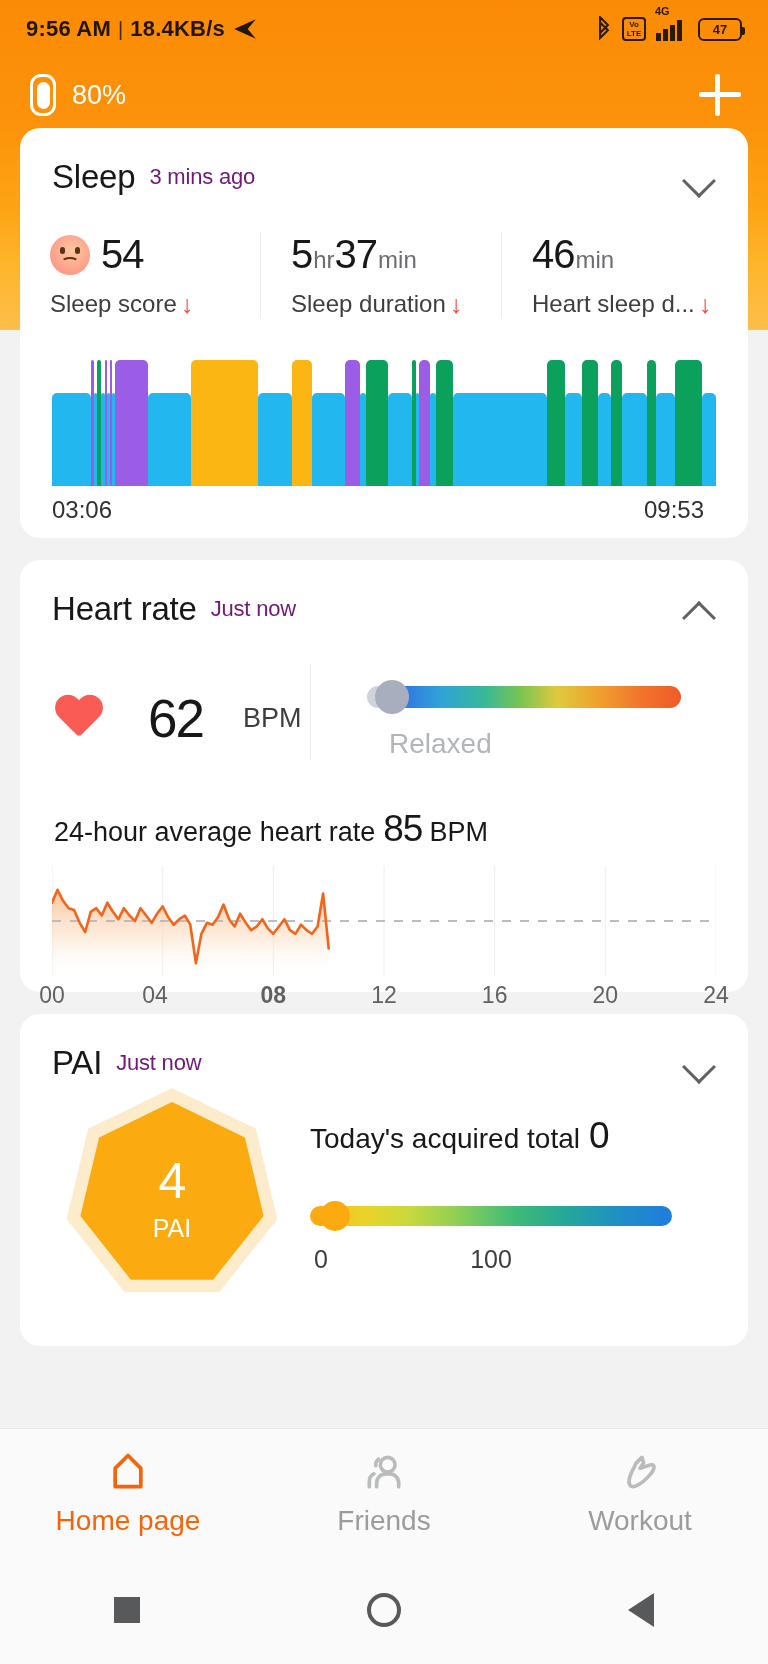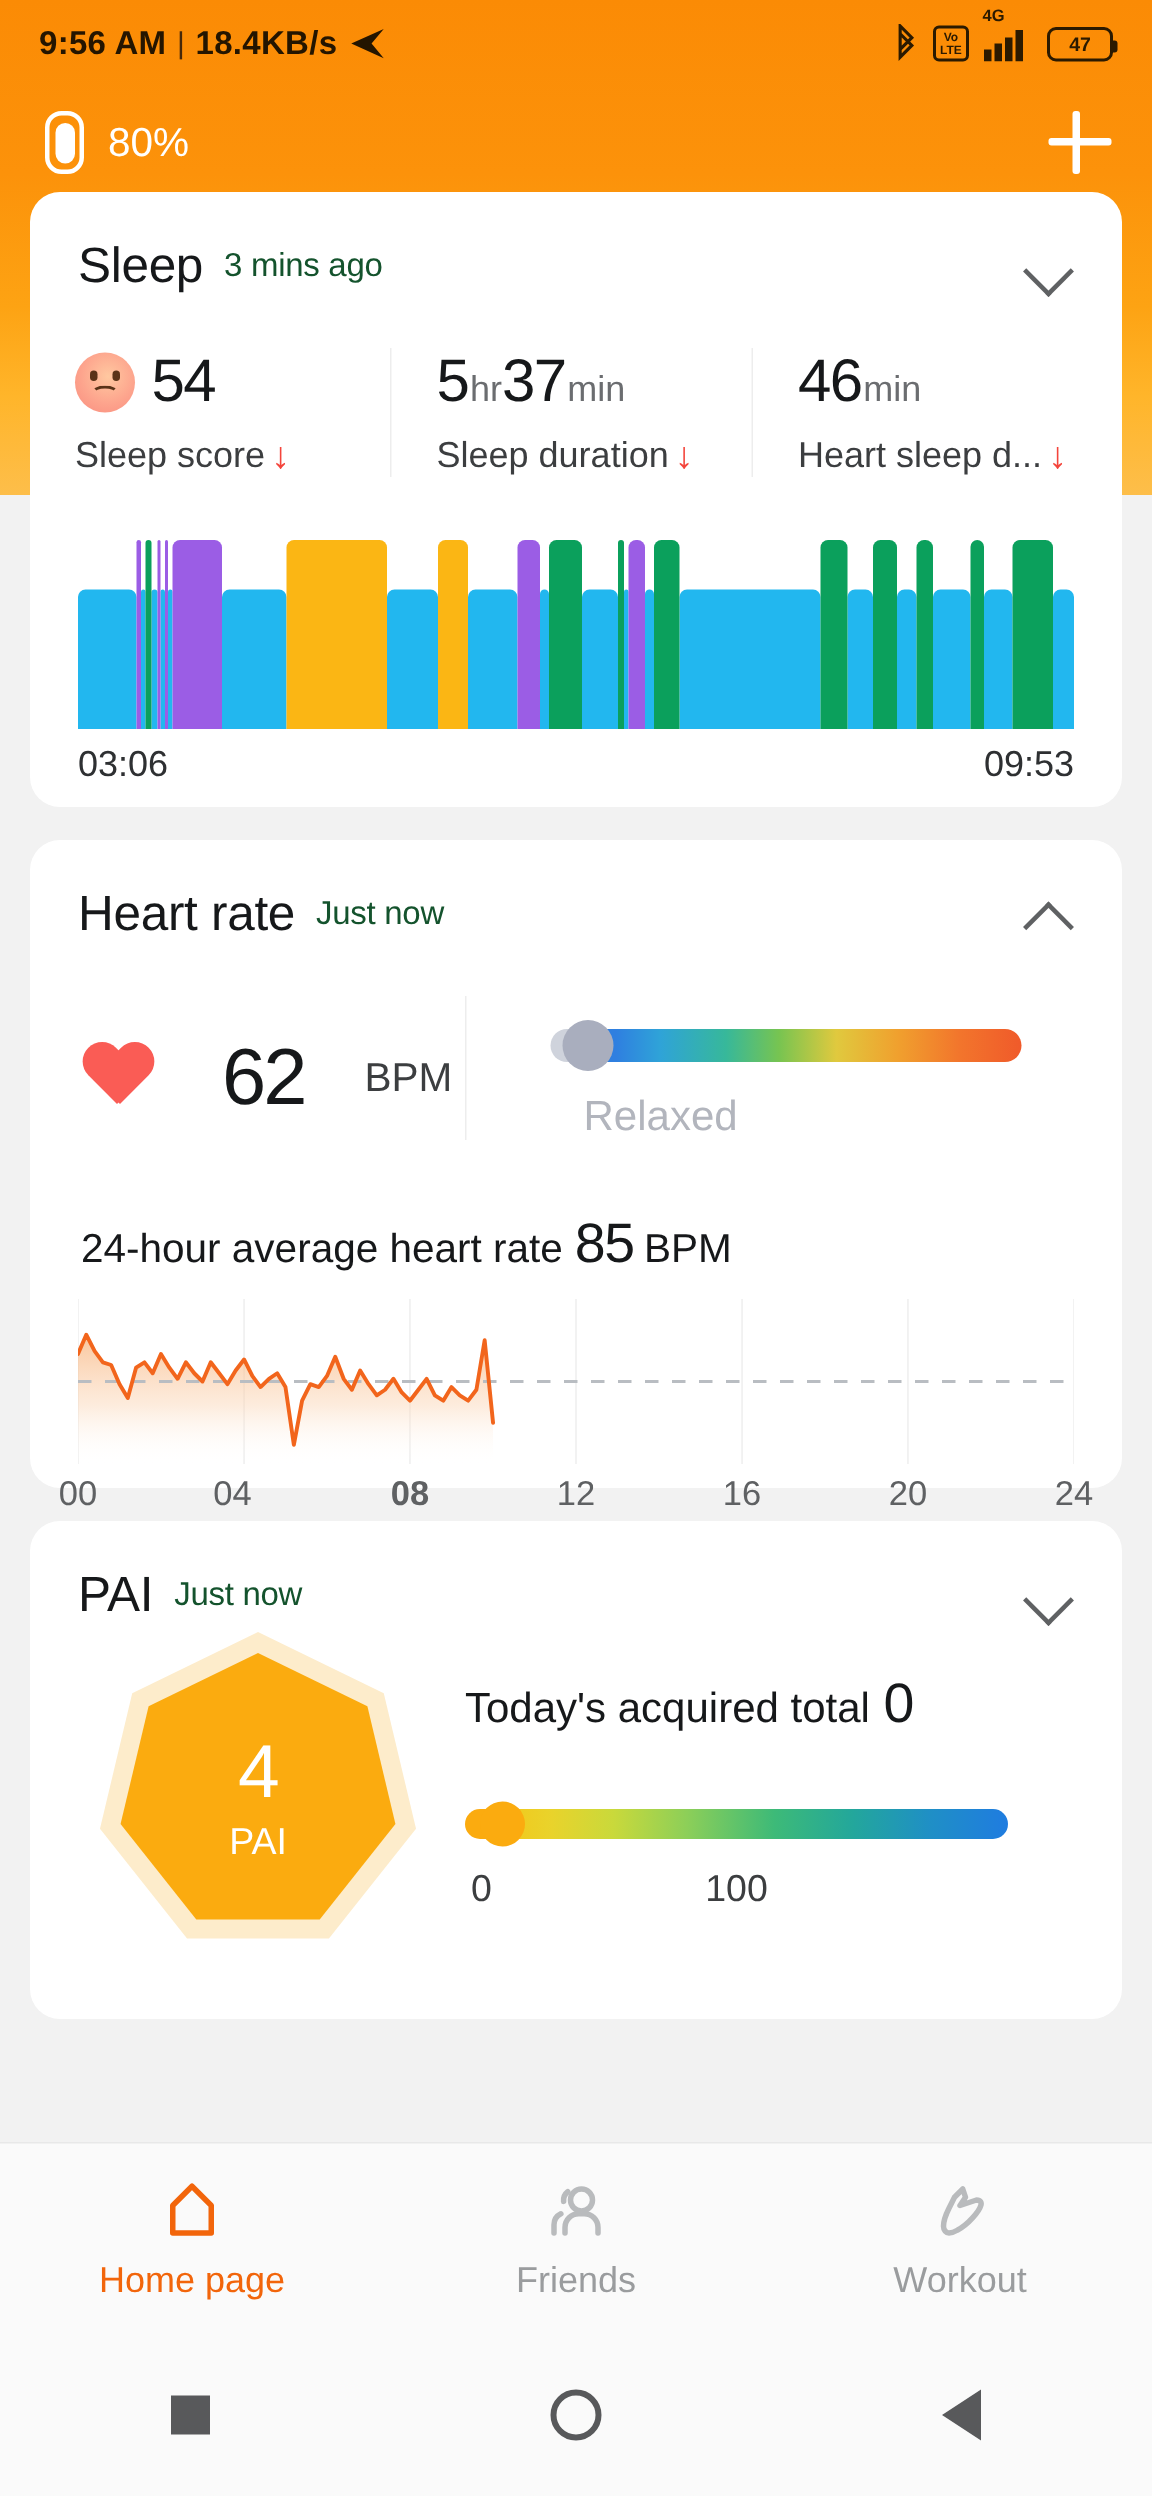--- a/index.html
+++ b/index.html
@@ -57,21 +57,21 @@
   .plus-btn:before { left: 3px; top: 21px; width: 42px; height: 5px; }
   .plus-btn:after { top: 3px; left: 18.5px; width: 5px; height: 42px; }
 
   
   .scroll { position: absolute; top: 0; left: 0; width: 768px; height: 1375px; }
   .card {
     position: absolute; left: 20px; width: 728px; background: #fff; border-radius: 20px;
   }
   .card-head { display: flex; align-items: center; padding: 30px 32px 0 32px; }
   .card-title { font-size: 33px; color: #16181a; letter-spacing: -0.2px; }
-  .card-time { font-size: 22px; color: #14532d; margin-left: 14px; letter-spacing: -0.2px;}
+  .card-time { font-size: 22px; color: #701a75; margin-left: 14px; letter-spacing: -0.2px;}
   .chev { margin-left: auto; width: 34px; height: 34px; position: relative; }
   .chev:before {
     content:""; position:absolute; left:5px; top:9px; width:21px; height:21px;
     border-right: 3px solid #5f6163; border-bottom: 3px solid #5f6163;
     transform: rotate(45deg);
   }
   .chev.up:before { top: 14px; transform: rotate(225deg); }
 
   
   #sleep-card { top: 128px; height: 410px; }
@@ -92,21 +92,21 @@
     position:absolute; left:11px; bottom:8px; width:18px; height:10px;
     border: 2.5px solid #5a3318; border-radius: 50%; border-top-color: transparent;
     border-left-color: transparent; border-right-color: transparent;
     transform: rotate(180deg);
   }
   .stat-label { font-size: 24px; color: #3c3e40; margin-top: 12px; display:flex; align-items:center; white-space: nowrap;}
   .arrow-down { color: #f4453c; margin-left: 4px; font-size: 25px; line-height: 1; }
 
   .sleep-chart { position: relative; margin: 34px 32px 0 32px; height: 134px; }
   .sleep-seg { position: absolute; bottom: 0; border-radius: 5px 5px 0 0; }
-  .sleep-times { display: flex; justify-content: space-between; margin: 10px 32px 0 32px; font-size: 24px; color: #2e3032; }
+  .sleep-times { display: flex; justify-content: space-between; margin: 10px 44px 0 32px; font-size: 24px; color: #2e3032; }
 
   
   #hr-card { top: 560px; height: 432px; }
   .hr-row { display: flex; margin-top: 36px; align-items: flex-start; }
   .hr-left { width: 290px; padding-left: 34px; display:flex; align-items:center; height: 108px; gap: 38px;}
   .heart {
     width: 48px; height: 44px; position: relative; margin-right: 8px; flex: none;
   }
   .heart:before, .heart:after {
     content:""; position:absolute; top:0; width: 26px; height: 40px;
@@ -177,21 +177,21 @@
   .pai-scale .s0 { position:absolute; left: 4px; }
   .pai-scale .s100 { position:absolute; left: 50%; transform: translateX(-50%); }
 
   
   .bottom-nav {
     position: absolute; left: 0; bottom: 108px; width: 768px; height: 128px;
     background: #fafafa; border-top: 1.5px solid #e8e8e8;
     display: flex; align-items: center;
   }
   .nav-item { flex: 1; display:flex; flex-direction: column; align-items:center; gap: 10px; }
-  .nav-label { font-size: 24px; color: #9a9c9e; text-align: right; }
+  .nav-label { font-size: 28px; color: #9a9c9e; text-align: right; }
   .nav-item.active .nav-label { color: #f2650b; }
   .nav-ico { height: 46px; display:flex; align-items:center; justify-content:center; }
 
   .sysnav {
     position: absolute; left: 0; bottom: 0; width: 768px; height: 108px;
     background: #fafafa; display: flex; align-items: center; justify-content: space-around;
   }
   .sq { width: 26px; height: 26px; background: #58595b; }
   .circ { width: 34px; height: 34px; border: 4px solid #58595b; border-radius: 50%; }
   .tri {

